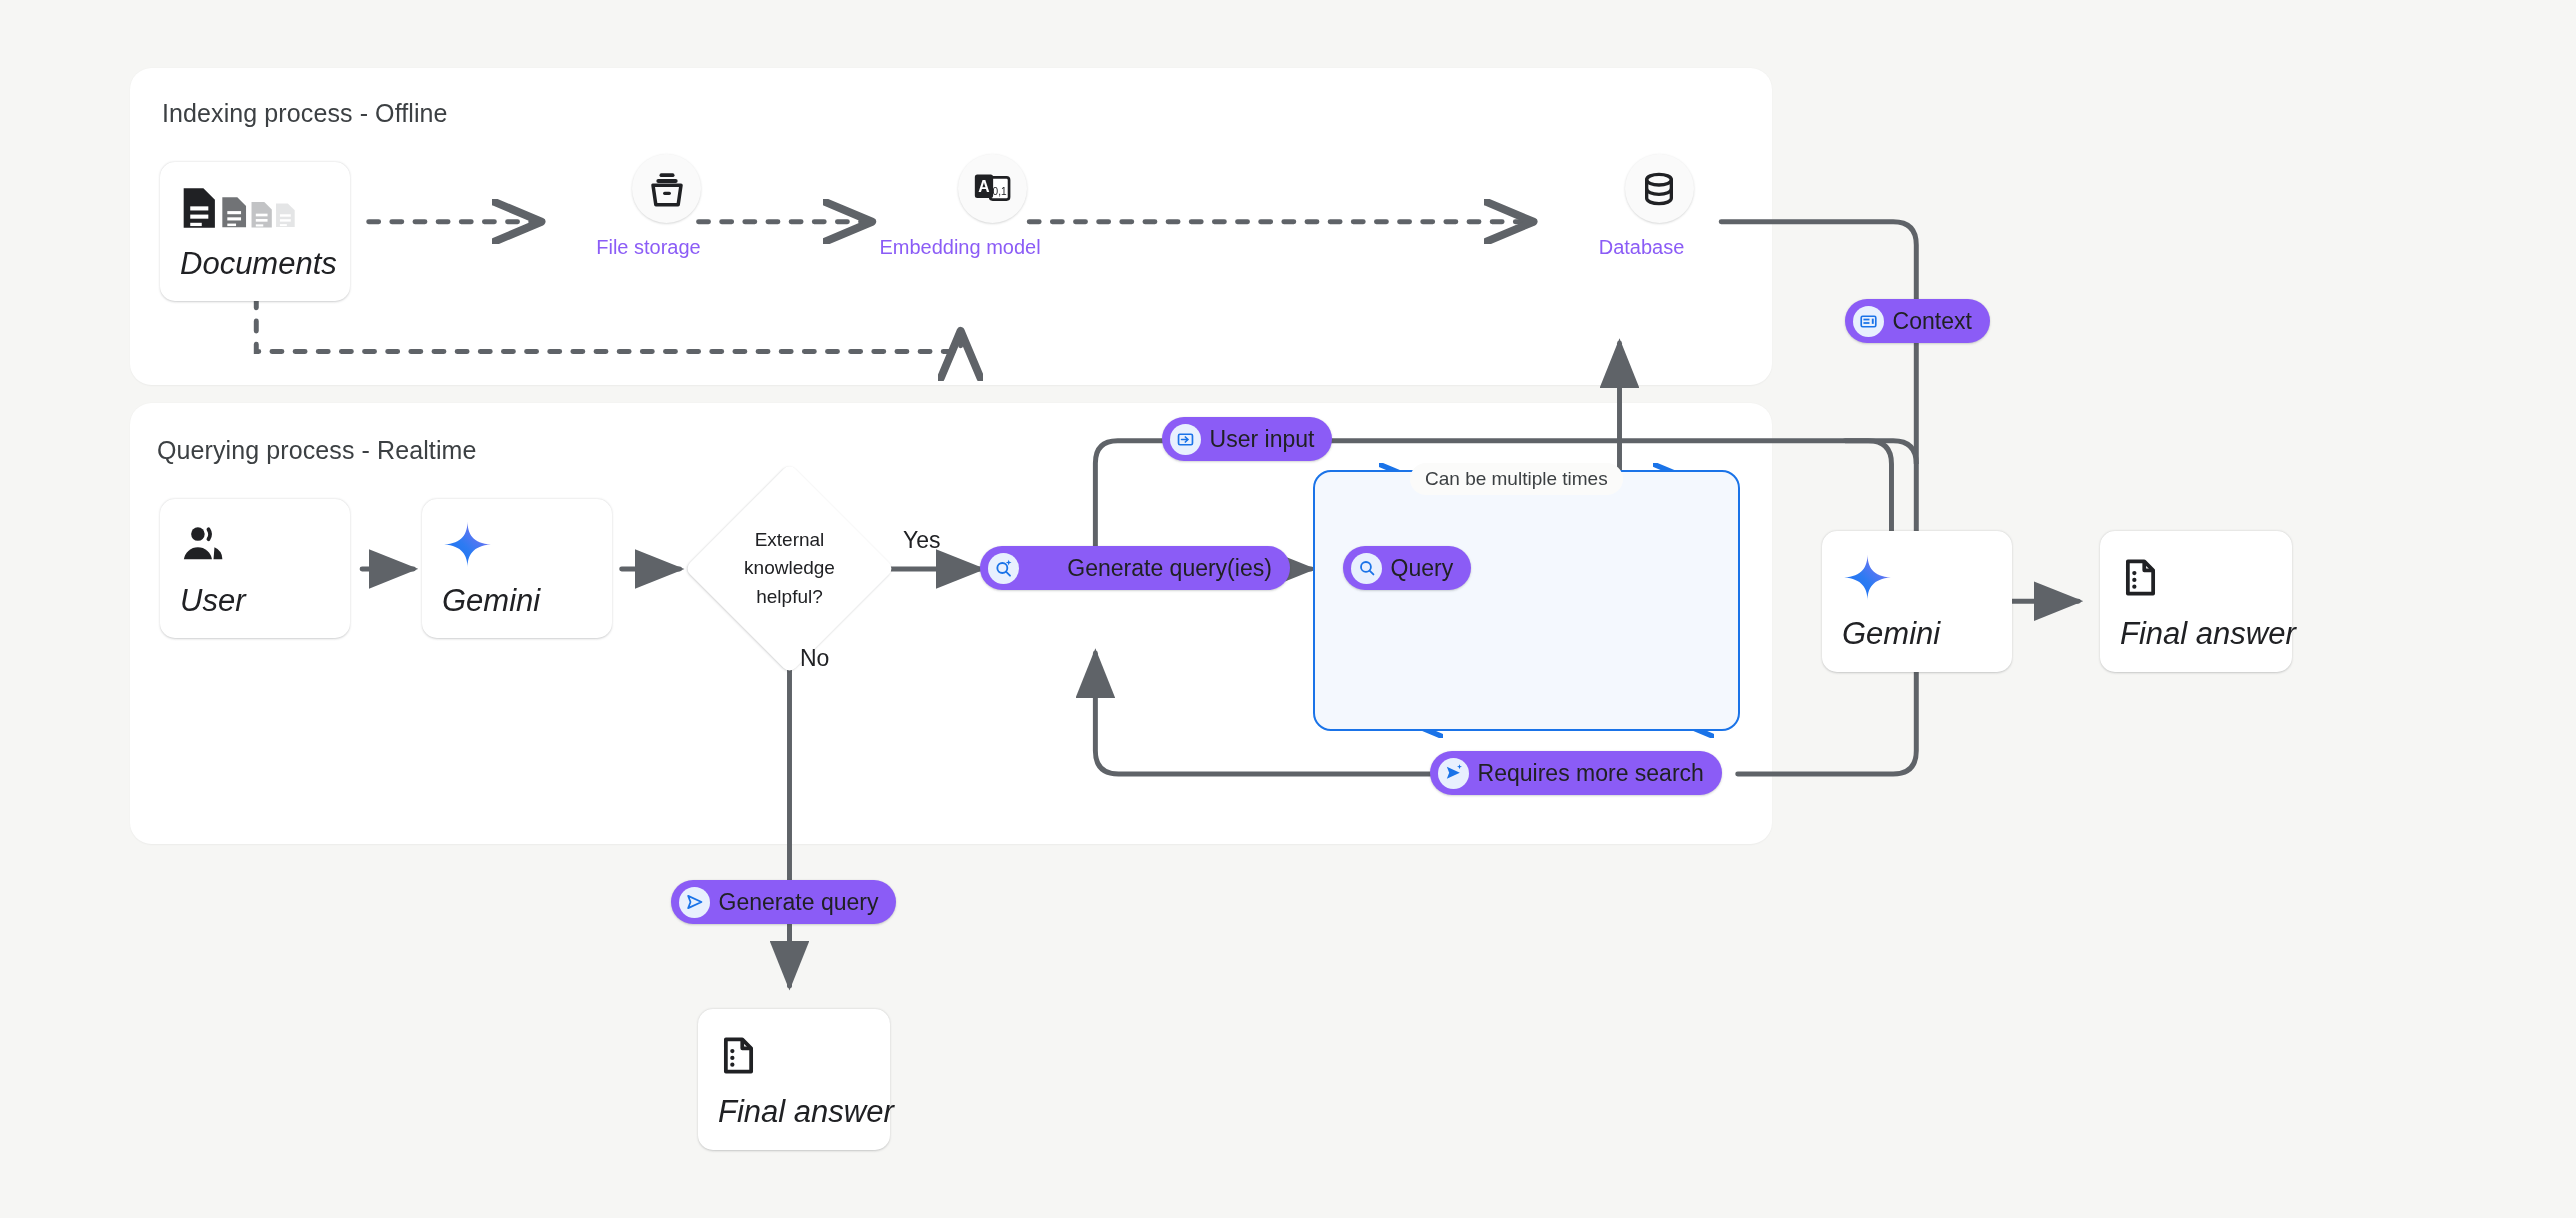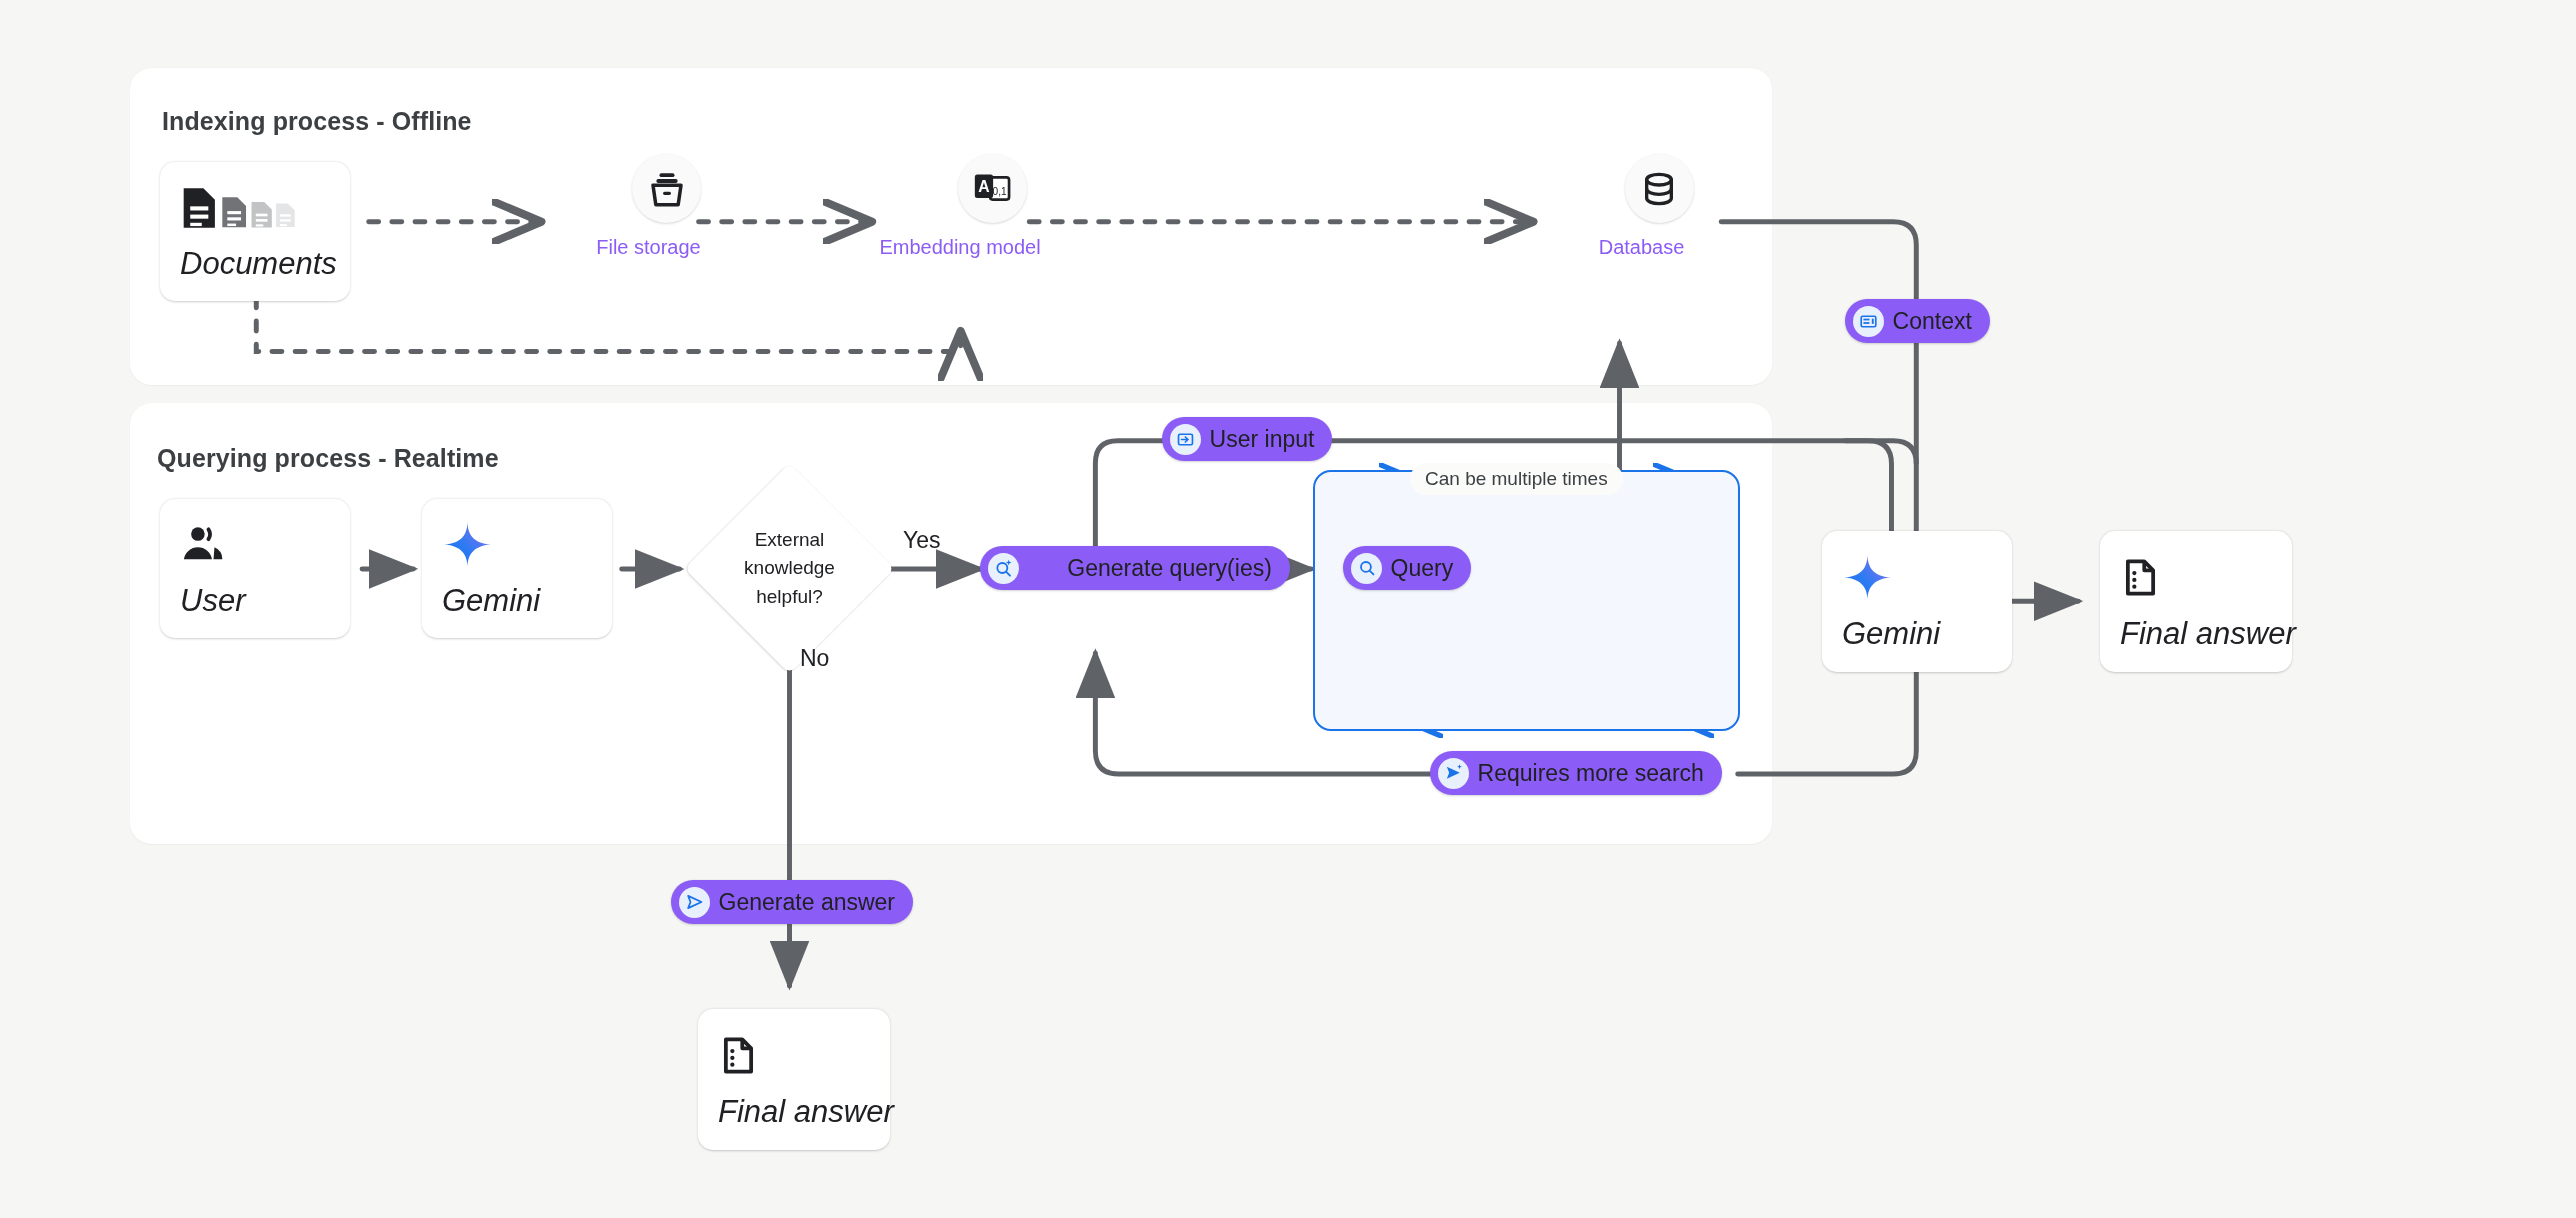--- a/index.html
+++ b/index.html
@@ -17,25 +17,24 @@
     background:#ffffff;
     border-radius:21.5px;
     box-shadow:0 0.8px 1.7px rgba(0,0,0,0.045);
   }
   #panel-indexing{left:130px;top:68px;width:1642px;height:317px;}
   #panel-querying{left:130px;top:403px;width:1642px;height:441px;}
 
   .panel-title{
     position:absolute;
     font-size:25px;
-    font-weight:700;
+    font-weight:400;
     color:#3c4043;
     letter-spacing:0.1px;
     white-space:nowrap;
-    margin-top:8px;
   }
 
   
   .card{
     position:absolute;
     background:#fff;
     border-radius:15px;
     box-shadow:0 0.8px 2.5px rgba(60,64,67,.16), 0 0.8px 1.7px rgba(60,64,67,.10);
     display:flex;flex-direction:column;
     justify-content:center;
@@ -369,21 +368,21 @@
     </div>
     <div class="card-label">Final answer</div>
   </div>
 
   <div class="pill" style="left:671px;top:880px;">
     <span class="pill-ico">
       <svg width="20" height="20" viewBox="0 0 24 24" fill="none" stroke="#1a73e8" stroke-width="2.1" stroke-linejoin="round">
         <path d="M3.8,4.6 L19.8,12 L3.8,19.4 L6.6,12 Z"></path>
       </svg>
     </span>
-    <span>Generate answer</span>
+    <span>Generate query</span>
   </div>
 
   <div class="card" style="left:698px;top:1009px;width:192px;height:141px;">
     <div class="card-icon">
       <svg width="41" height="41" viewBox="0 0 24 24">
         <path d="M4.6,2.6 h9.6 l5.2,5.2 v13.6 h-14.8 z" fill="none" stroke="#202124" stroke-width="2.2" stroke-linejoin="round"></path>
         <path d="M14.2,2.6 v5.2 h5.2" fill="none" stroke="#202124" stroke-width="2.2" stroke-linejoin="round"></path>
         <circle cx="8.4" cy="9.4" r="1.25" fill="#202124"></circle>
         <circle cx="8.4" cy="13.4" r="1.25" fill="#202124"></circle>
         <circle cx="8.4" cy="17.4" r="1.25" fill="#202124"></circle>

